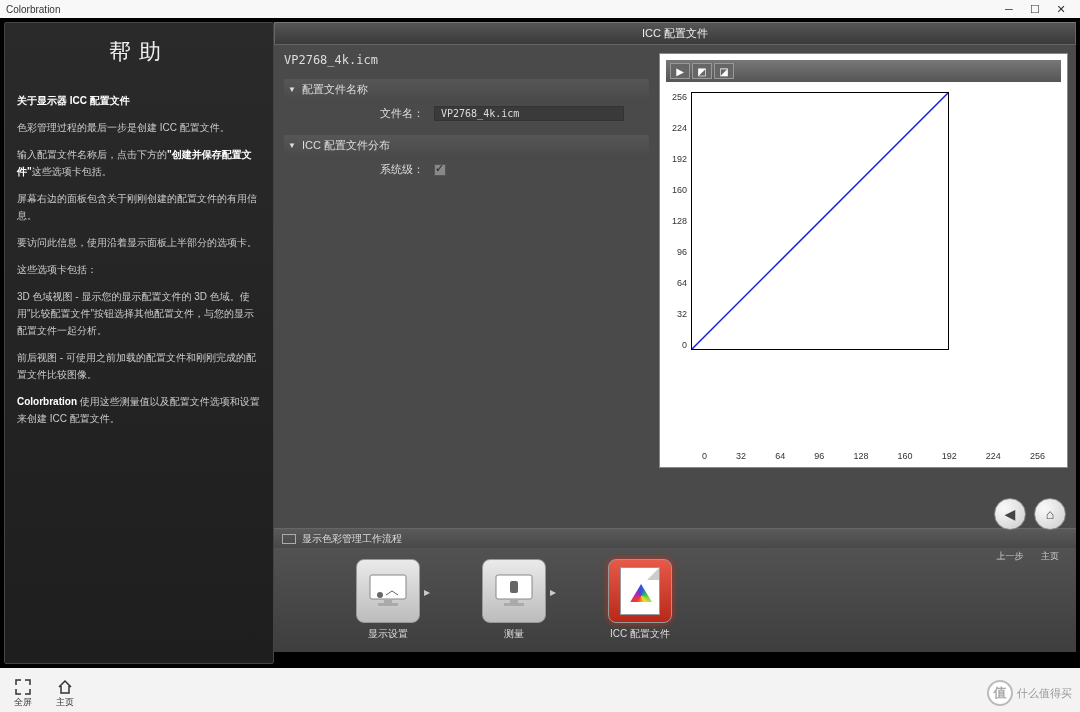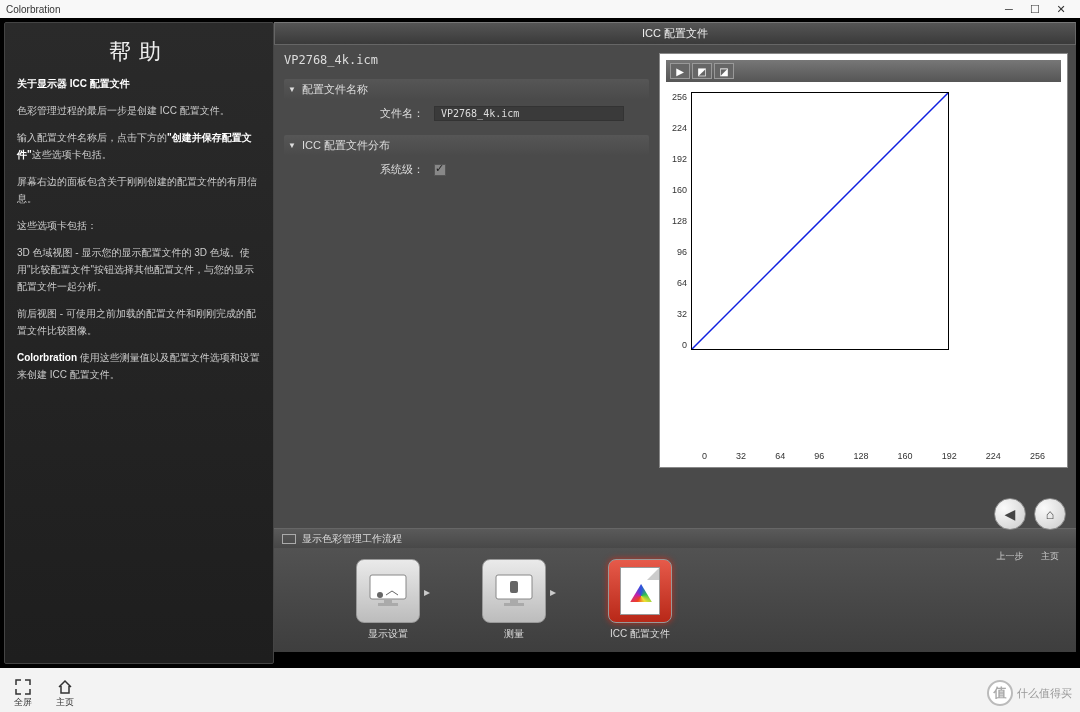--- a/index.html
+++ b/index.html
@@ -5,21 +5,21 @@
 * { margin: 0; padding: 0; box-sizing: border-box; font-family: "Microsoft YaHei", sans-serif; }
 body { width: 1080px; height: 712px; background: #000; overflow: hidden; position: relative; }
 
 .titlebar { height: 18px; background: #f8f8f8; display: flex; align-items: center; padding: 0 6px; font-size: 10px; color: #333; }
 .titlebar .spacer { flex: 1; }
 .titlebar .winbtn { width: 26px; text-align: center; font-size: 11px; color: #333; }
 
 .app { display: flex; height: 650px; background: #000; }
 
 .help-panel { width: 270px; background: linear-gradient(180deg,#2a2a2a 0%,#1e1e1e 100%); border: 1px solid #444; border-radius: 2px; margin: 4px 0 4px 4px; color: #ccc; padding: 10px 12px; font-size: 10px; line-height: 1.7; }
-.help-panel h1 { font-size: 22px; text-align: center; font-weight: normal; color: #eee; margin-bottom: 5px; font-family: SimSun, serif; letter-spacing: 8px; }
+.help-panel h1 { font-size: 22px; text-align: center; font-weight: normal; color: #eee; margin-bottom: 22px; font-family: SimSun, serif; letter-spacing: 8px; }
 .help-panel .bold { color: #fff; font-weight: bold; }
 .help-panel p { margin-bottom: 10px; }
 
 .main { flex: 1; display: flex; flex-direction: column; background: #0f172a; margin: 4px 4px 16px 0; }
 
 .section-header { background: linear-gradient(180deg,#555 0%,#3a3a3a 100%); color: #eee; font-size: 11px; padding: 3px 10px; text-align: center; border: 1px solid #666; border-top-color: #777; }
 
 .content { flex: 1; display: flex; background: #4a4a4a; }
 .left-col { width: 385px; padding: 8px 10px; color: #ddd; font-size: 11px; }
 .left-col .file-title { font-size: 12px; color: #ddd; margin-bottom: 12px; font-family: monospace; }
@@ -80,20 +80,21 @@
 <div class="app">
 
   <div class="help-panel">
     <h1>帮助</h1>
     <p class="bold">关于显示器 ICC 配置文件</p>
     <p>色彩管理过程的最后一步是创建 ICC 配置文件。</p>
     <p>
       <span>输入配置文件名称后，点击下方的</span><span class="bold">"创建并保存配置文件"</span><span>这些选项卡包括。</span>
     </p>
     <p>屏幕右边的面板包含关于刚刚创建的配置文件的有用信息。</p>
+    <p>要访问此信息，使用沿着显示面板上半部分的选项卡。</p>
     <p>这些选项卡包括：</p>
     <p>3D 色域视图 - 显示您的显示配置文件的 3D 色域。使用"比较配置文件"按钮选择其他配置文件，与您的显示配置文件一起分析。</p>
     <p>前后视图 - 可使用之前加载的配置文件和刚刚完成的配置文件比较图像。</p>
     <p>
       <span class="bold">Colorbration</span><span> 使用这些测量值以及配置文件选项和设置来创建 ICC 配置文件。</span>
     </p>
   </div>
 
   <div class="main">
     <div class="section-header">ICC 配置文件</div>

